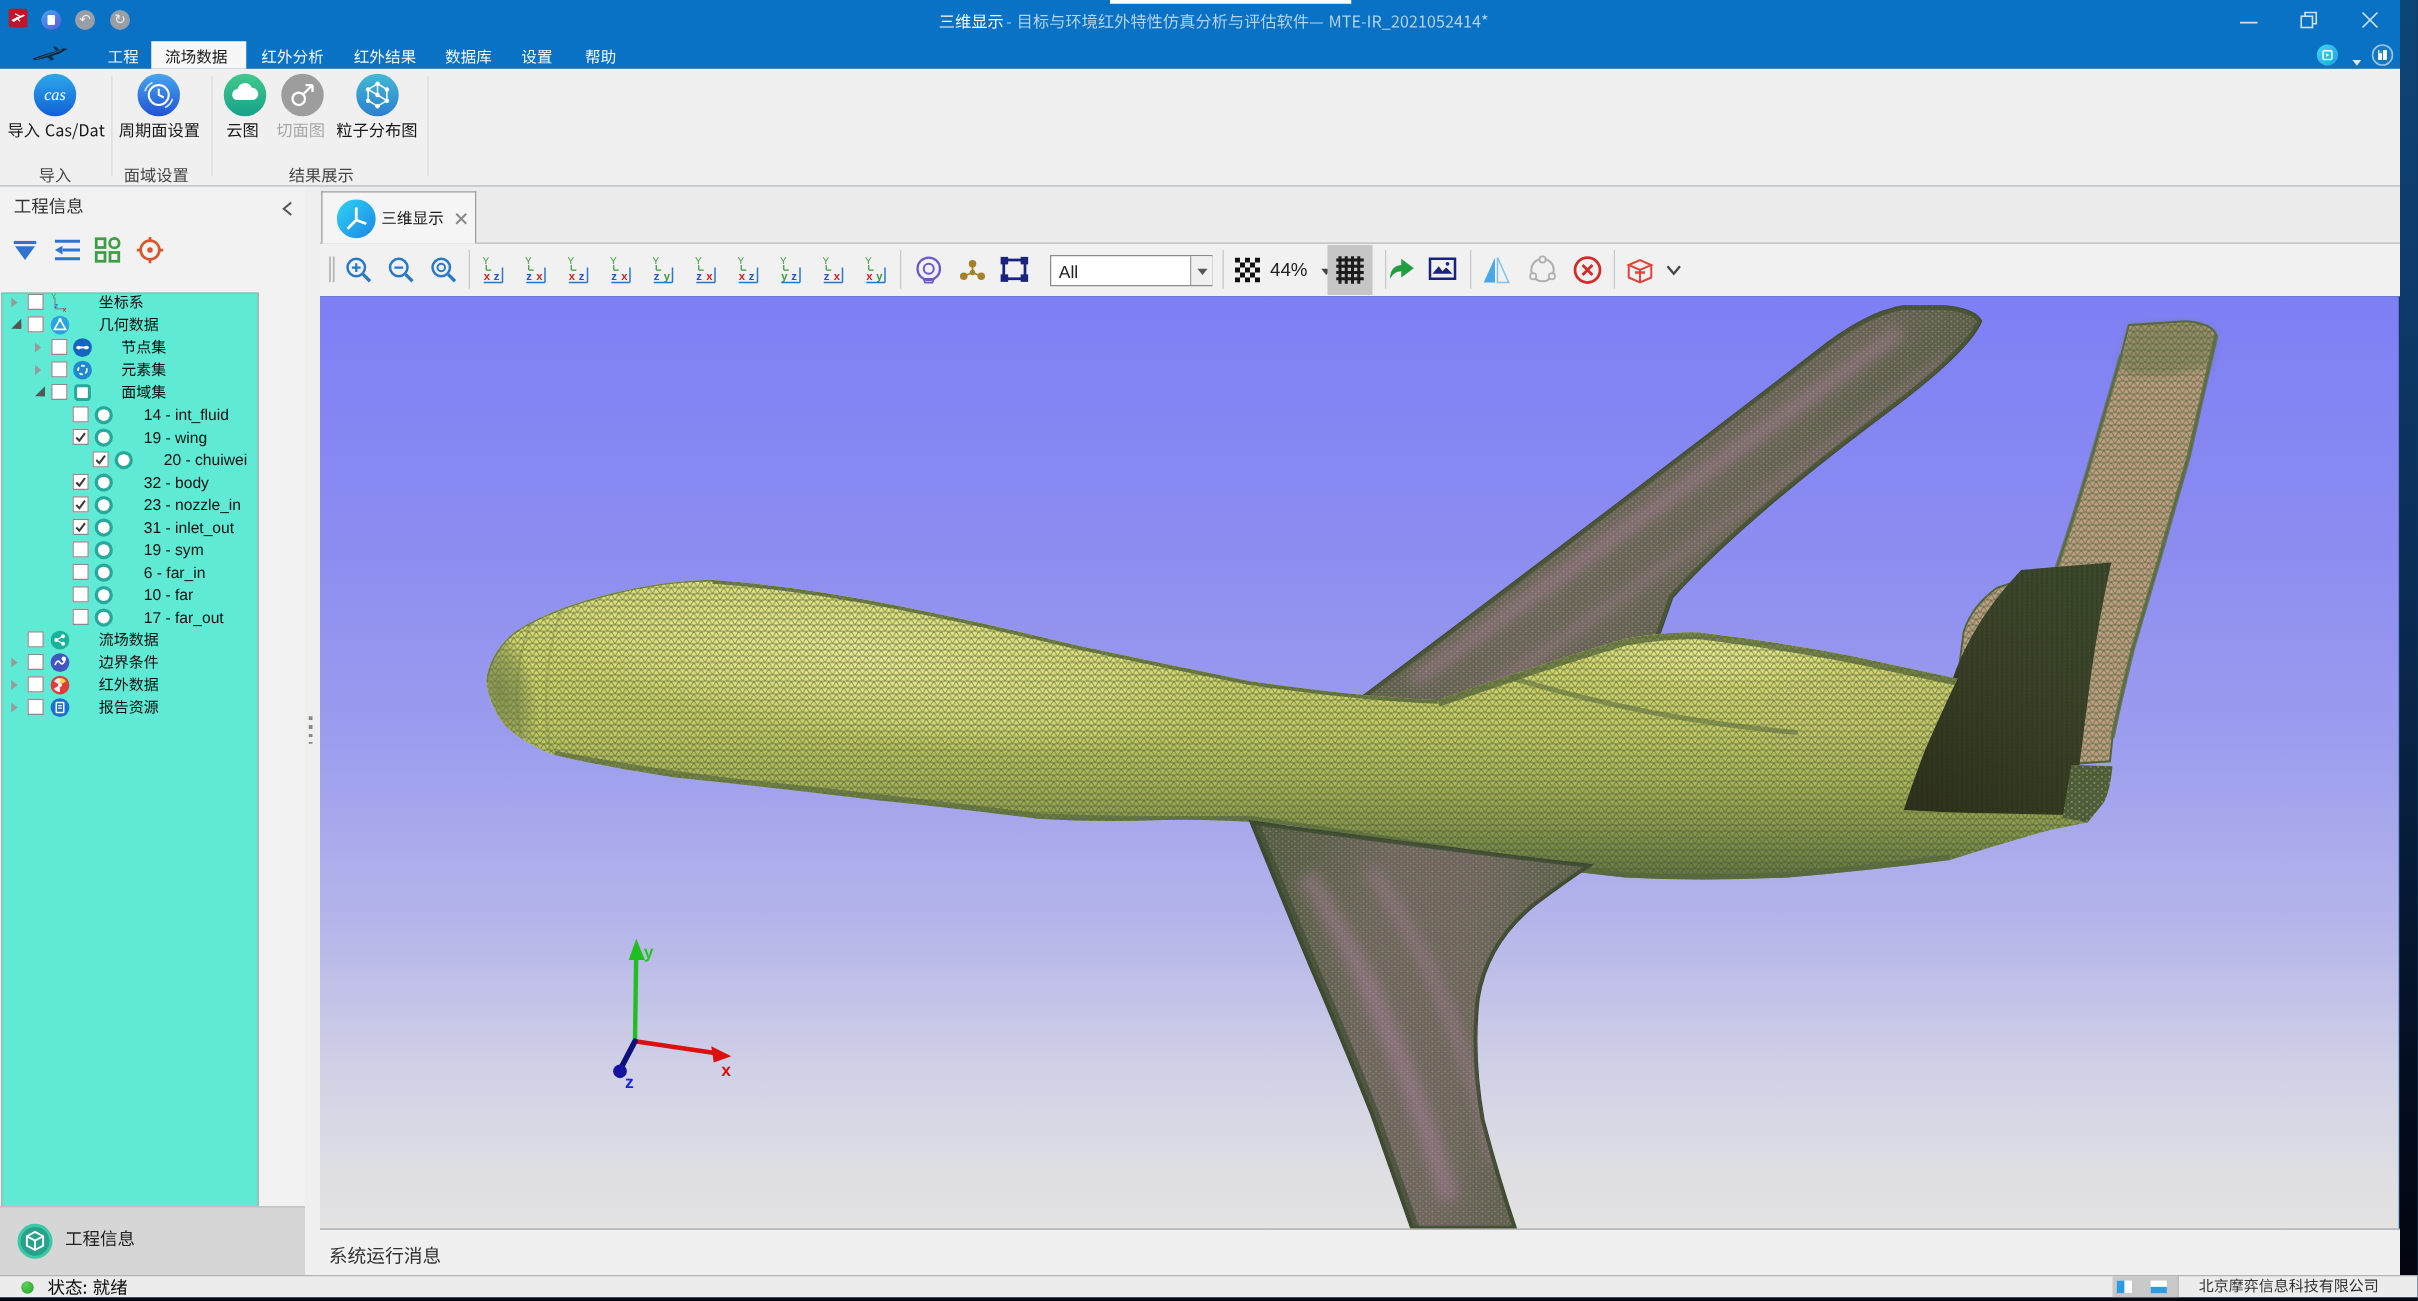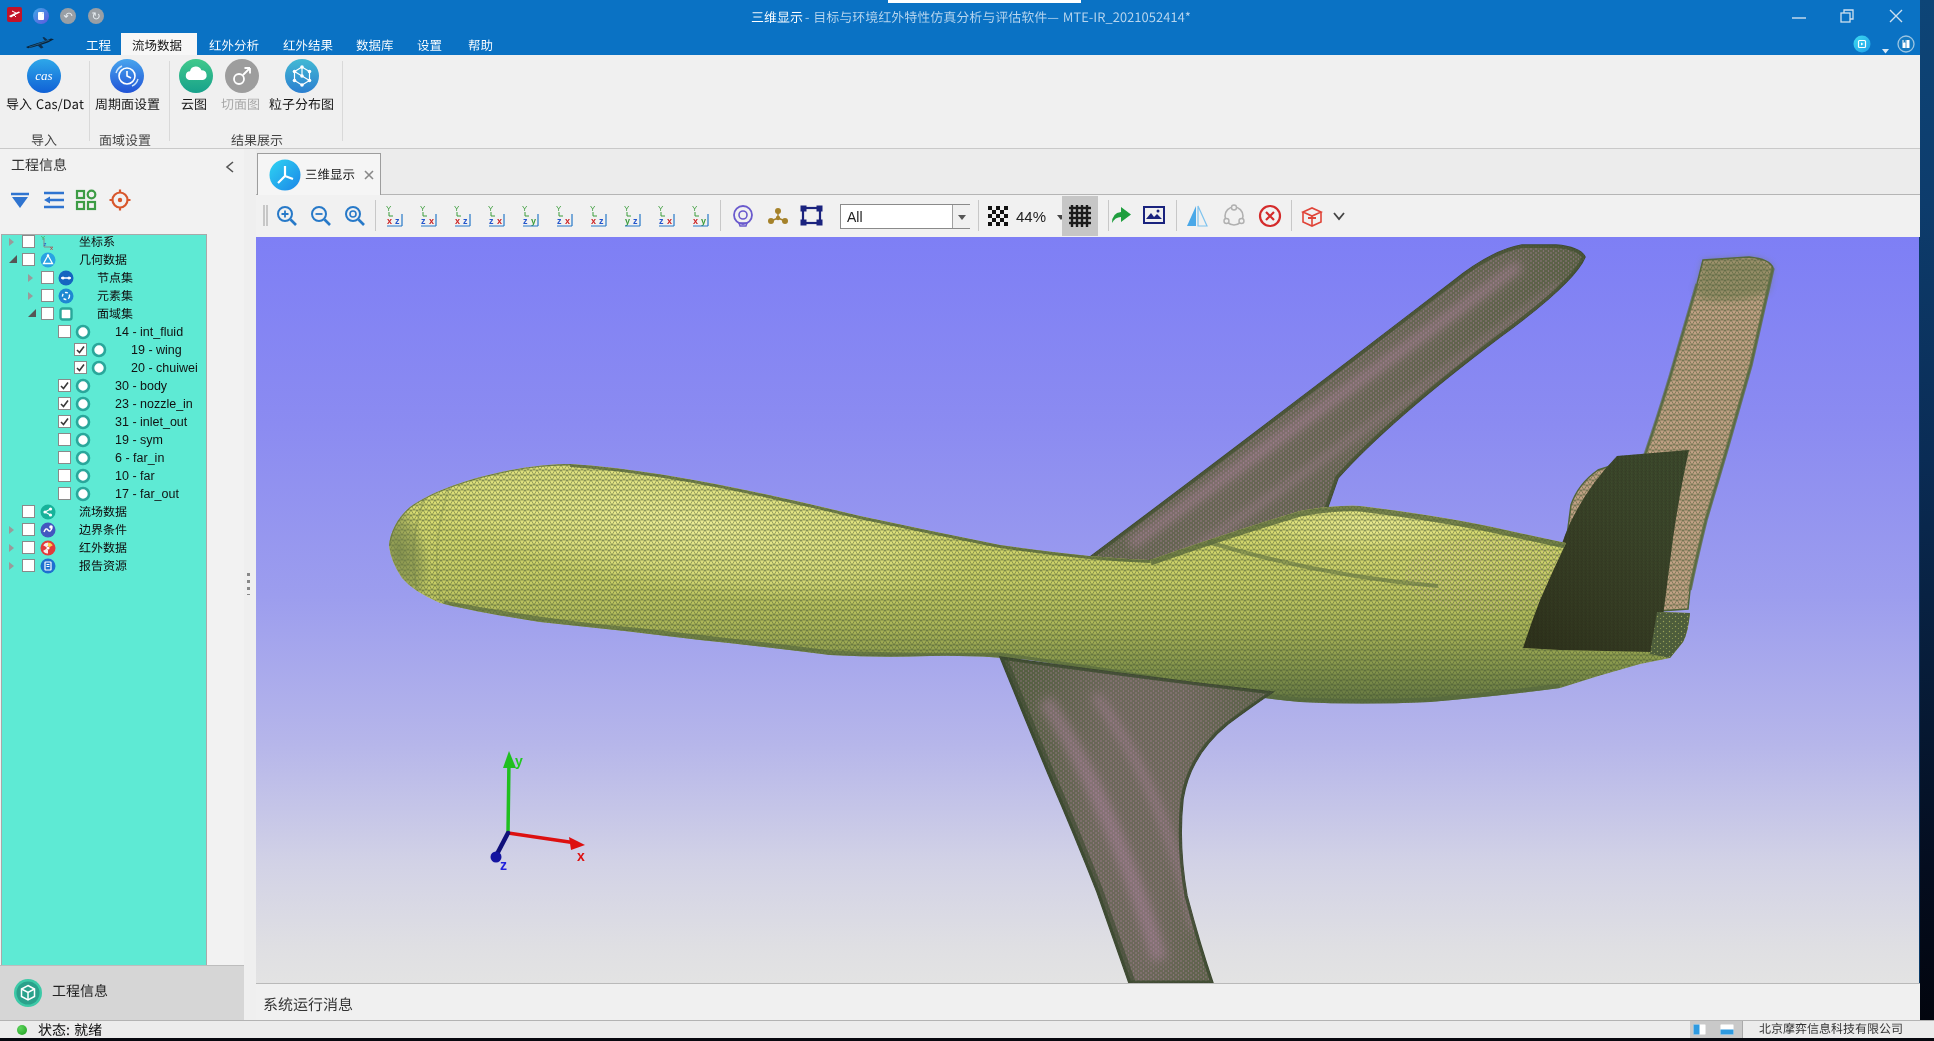--- a/index.html
+++ b/index.html
@@ -575,21 +575,21 @@
           </svg>
         </div>
       </div>
       <div class="row" style="left:0;top:88.0px;width:240px">
         <div class="chk" style="left:56px"></div>
         <svg class="icon16" style="left:73px" width="16" height="16">
           <circle cx="8" cy="8" r="6" fill="#fff" stroke="#2aa79b" stroke-width="2.6"></circle>
         </svg>
         <div class="latin" style="left:113px">14 - int_fluid</div>
       </div>
-      <div class="row" style="left:16px;top:106.0px;width:240px">
+      <div class="row" style="left:0;top:106.0px;width:240px">
         <div class="chk" style="left:56px">
           <svg width="11" height="11" style="position:absolute;left:0;top:0">
             <path d="M2 6 L4.5 8.5 L9 2.5" fill="none" stroke="#3a3a3a" stroke-width="1.6"></path>
           </svg>
         </div>
         <svg class="icon16" style="left:73px" width="16" height="16">
           <circle cx="8" cy="8" r="6" fill="#fff" stroke="#2aa79b" stroke-width="2.6"></circle>
         </svg>
         <div class="latin" style="left:113px">19 - wing</div>
       </div>
@@ -606,21 +606,21 @@
       </div>
       <div class="row" style="left:0;top:142.0px;width:240px">
         <div class="chk" style="left:56px">
           <svg width="11" height="11" style="position:absolute;left:0;top:0">
             <path d="M2 6 L4.5 8.5 L9 2.5" fill="none" stroke="#3a3a3a" stroke-width="1.6"></path>
           </svg>
         </div>
         <svg class="icon16" style="left:73px" width="16" height="16">
           <circle cx="8" cy="8" r="6" fill="#fff" stroke="#2aa79b" stroke-width="2.6"></circle>
         </svg>
-        <div class="latin" style="left:113px">30 - body</div>
+        <div class="latin" style="left:113px">32 - body</div>
       </div>
       <div class="row" style="left:0;top:160.0px;width:240px">
         <div class="chk" style="left:56px">
           <svg width="11" height="11" style="position:absolute;left:0;top:0">
             <path d="M2 6 L4.5 8.5 L9 2.5" fill="none" stroke="#3a3a3a" stroke-width="1.6"></path>
           </svg>
         </div>
         <svg class="icon16" style="left:73px" width="16" height="16">
           <circle cx="8" cy="8" r="6" fill="#fff" stroke="#2aa79b" stroke-width="2.6"></circle>
         </svg>

